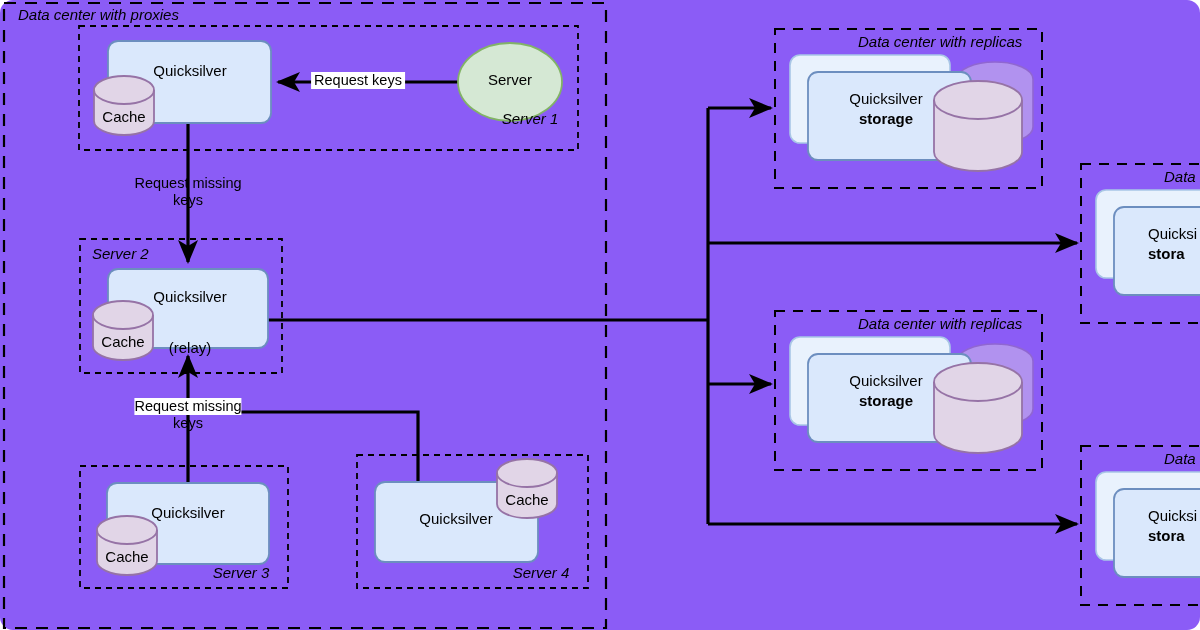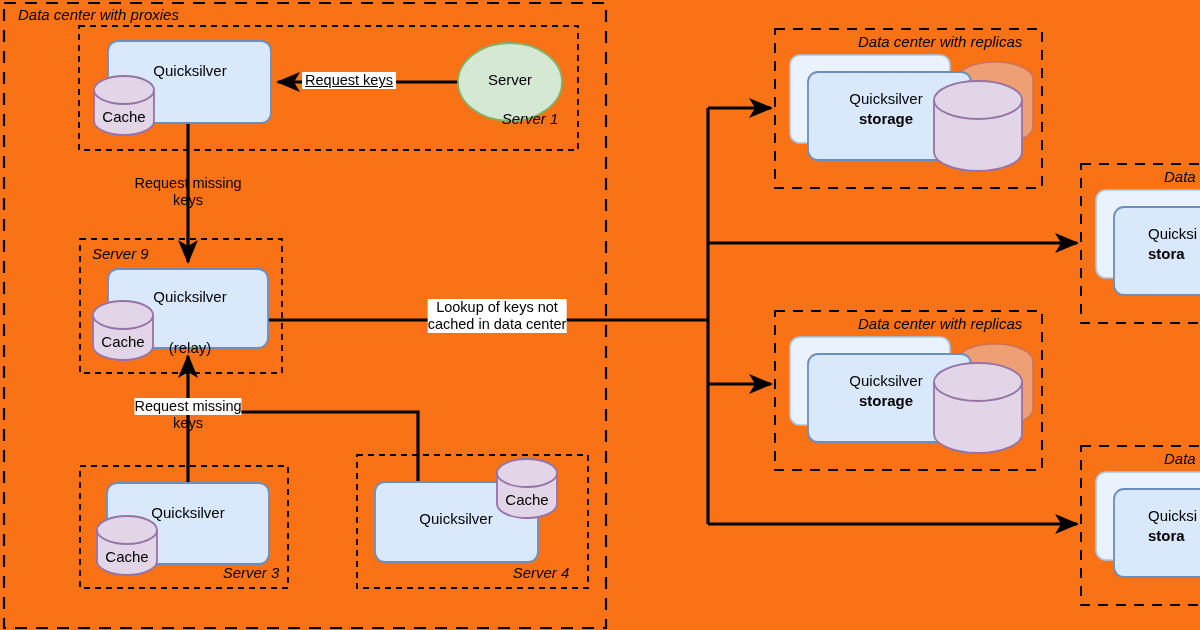--- a/index.html
+++ b/index.html
@@ -1,18 +1,18 @@
 <!DOCTYPE html>
 <html><head>
 <meta charset="utf-8">
 <style>
   html,body{margin:0;padding:0;background:#ffffff;}
   body{width:1200px;height:630px;overflow:hidden;
        font-family:"Liberation Sans","DejaVu Sans",sans-serif;}
-  #stage{position:relative;width:1200px;height:630px;background:#f97316;}
+  #stage{position:relative;width:1200px;height:630px;background:#8b5cf6;border-radius:13px;}
   svg.layer{position:absolute;left:0;top:0;width:1200px;height:630px;}
   .txt{position:absolute;color:#000;font-size:15px;line-height:1.15;white-space:nowrap;}
   .txt.center{text-align:center;transform:translateX(-50%);}
   .ital{font-style:italic;font-size:15px;}
   .bold{font-weight:bold;}
   .lbl-wrap{position:absolute;text-align:center;transform:translateX(-50%);
             font-size:14.5px;color:#000;line-height:1.18;}
   .lbl-onwhite{background:#fff;}
 </style>
 </head>
@@ -106,49 +106,45 @@
 
   </svg>
 
   <div class="txt ital" style="left:18px;top:6px;">Data center with proxies</div>
 
   <div class="txt center" style="left:190px;top:62px;">Quicksilver</div>
   <div class="txt center" style="left:124px;top:108px;">Cache</div>
   <div class="txt center" style="left:510px;top:71px;">Server</div>
   <div class="txt ital center" style="left:530px;top:110px;">Server 1</div>
 
-  <div class="txt ital" style="left:92px;top:245px;">Server 9</div>
+  <div class="txt ital" style="left:92px;top:245px;">Server 2</div>
   <div class="txt center" style="left:190px;top:288px;">Quicksilver</div>
   <div class="txt center" style="left:190px;top:307px;margin-top:32px;">(relay)</div>
   <div class="txt center" style="left:123px;top:333px;">Cache</div>
 
   <div class="txt center" style="left:188px;top:504px;">Quicksilver</div>
   <div class="txt center" style="left:127px;top:548px;">Cache</div>
-  <div class="txt ital center" style="left:251px;top:564px;">Server 3</div>
+  <div class="txt ital center" style="left:241px;top:564px;">Server 3</div>
 
   <div class="txt center" style="left:456px;top:510px;">Quicksilver</div>
   <div class="txt center" style="left:527px;top:491px;">Cache</div>
   <div class="txt ital center" style="left:541px;top:564px;">Server 4</div>
 
-  <div class="lbl-wrap lbl-onwhite" style="left:349px;top:72px;padding:0 3px;text-decoration:underline;">Request keys</div>
+  <div class="lbl-wrap lbl-onwhite" style="left:358px;top:72px;padding:0 3px;">Request keys</div>
 
   <div class="lbl-wrap" style="left:188px;top:175px;">
     <div>Request missing</div>
     <div>keys</div>
   </div>
 
   <div class="lbl-wrap" style="left:188px;top:398px;">
     <div class="lbl-onwhite">Request missing</div>
     <div>keys</div>
   </div>
 
-  <div class="lbl-wrap" style="left:497px;top:299px;">
-    <div class="lbl-onwhite">Lookup of keys not</div>
-    <div class="lbl-onwhite">cached in data center</div>
-  </div>
 
   <div class="txt ital" style="left:858px;top:33px;">Data center with replicas</div>
   <div class="txt center" style="left:886px;top:90px;">Quicksilver</div>
   <div class="txt center bold" style="left:886px;top:110px;">storage</div>
 
   <div class="txt ital" style="left:858px;top:315px;">Data center with replicas</div>
   <div class="txt center" style="left:886px;top:372px;">Quicksilver</div>
   <div class="txt center bold" style="left:886px;top:392px;">storage</div>
 
   <div class="txt ital" style="left:1164px;top:168px;">Data</div>

